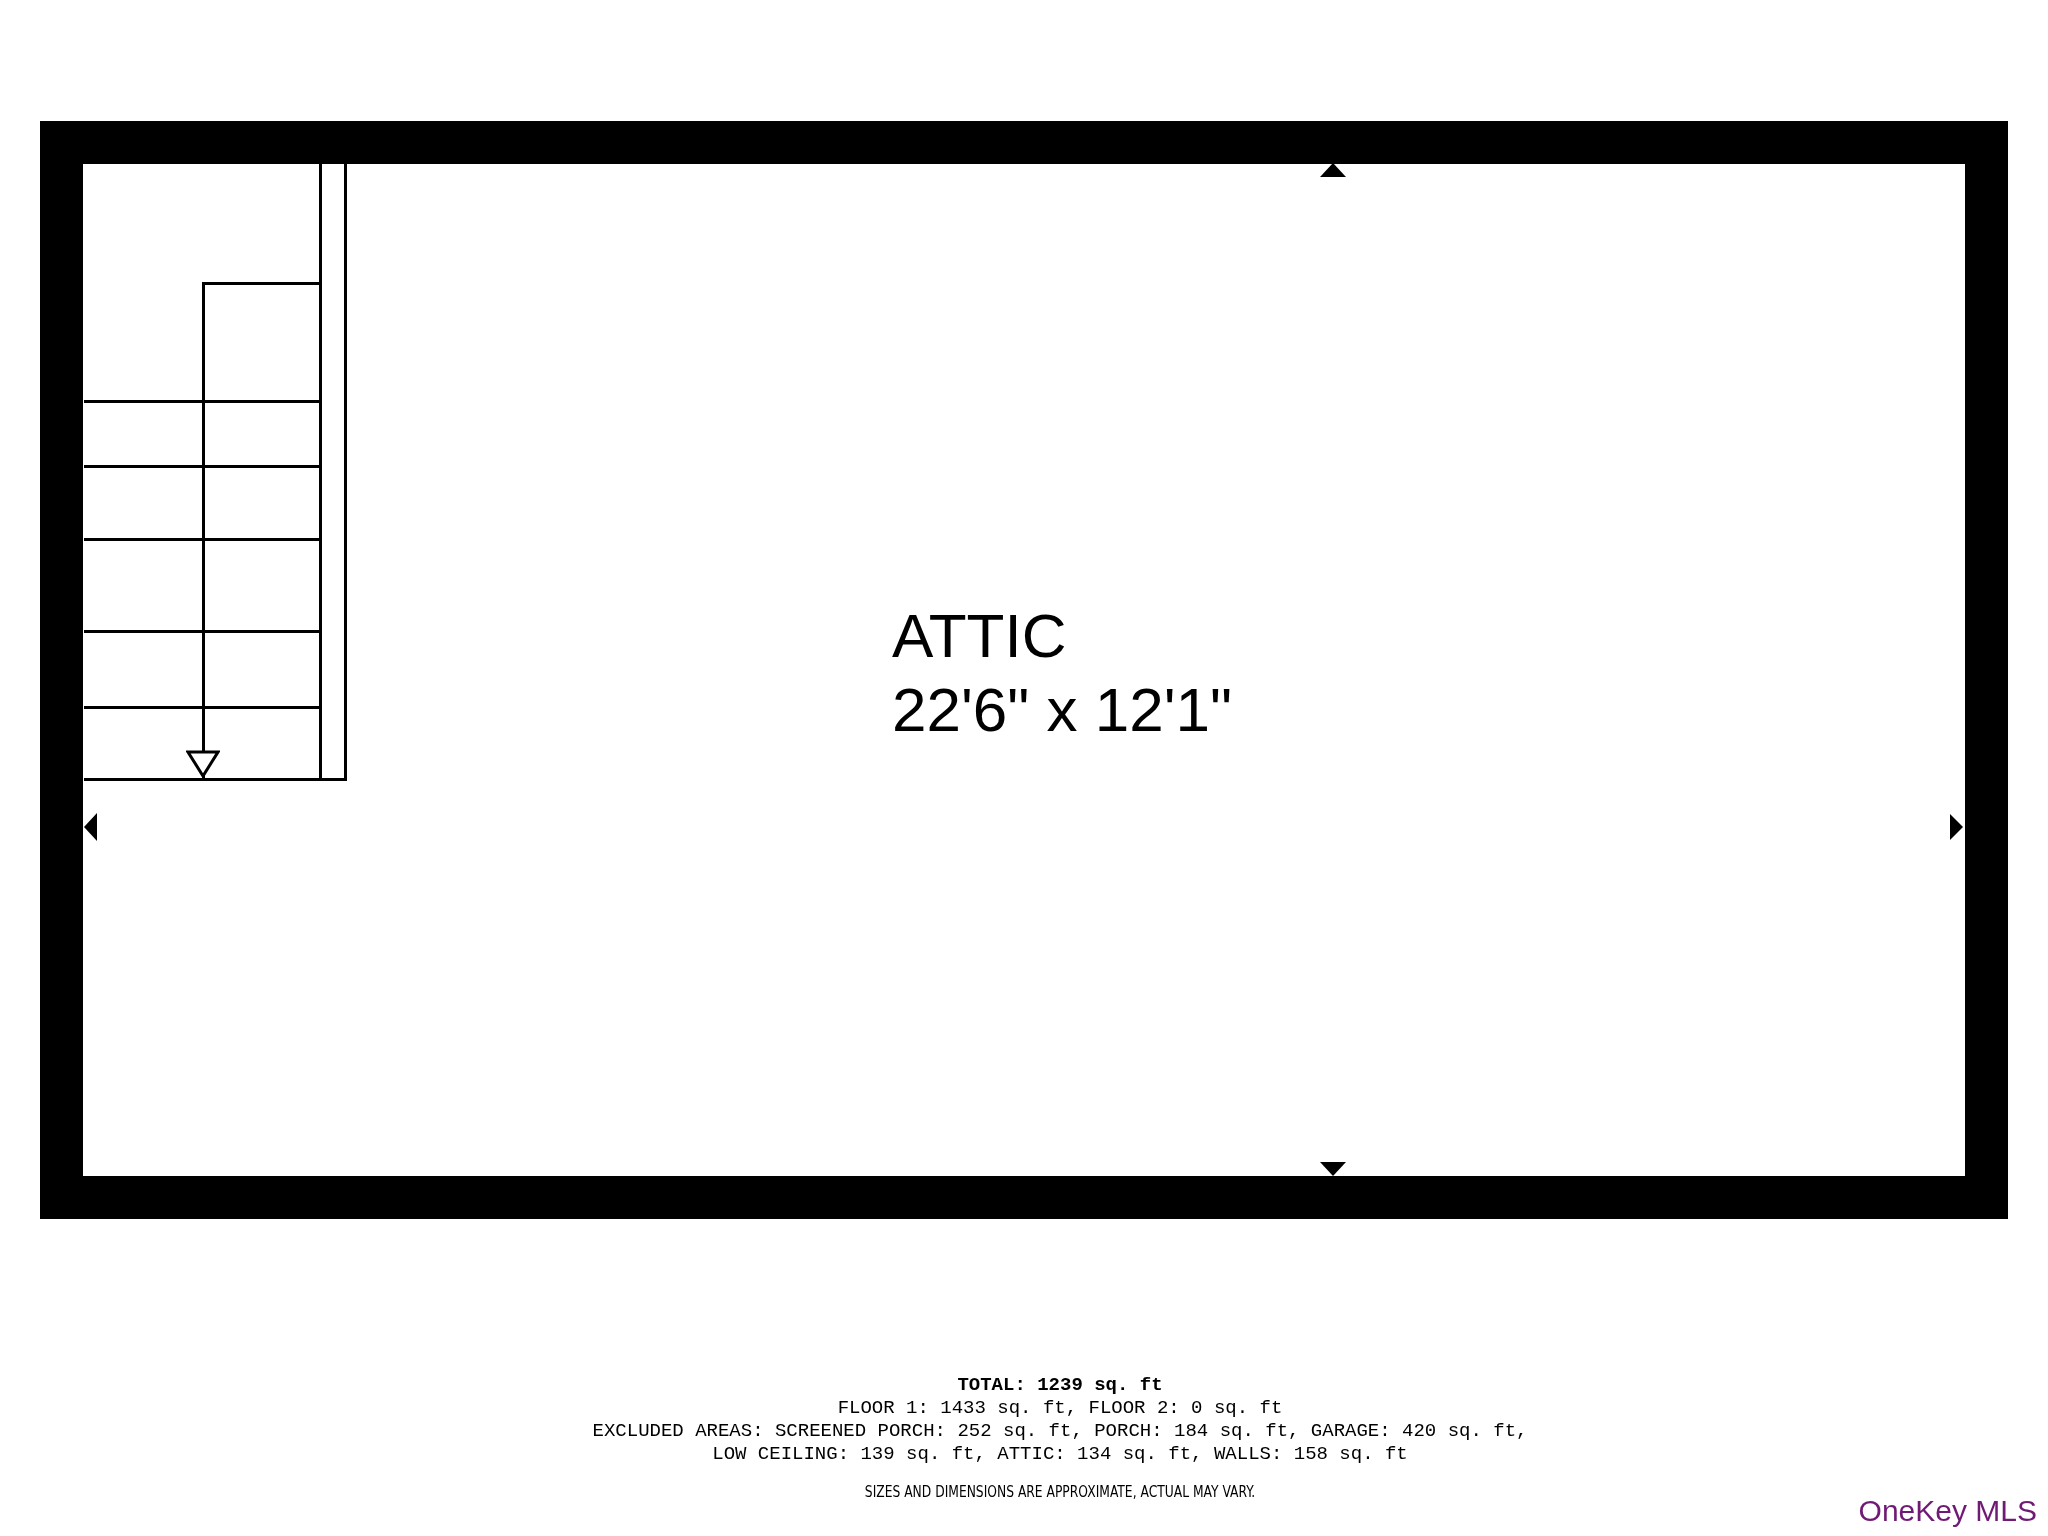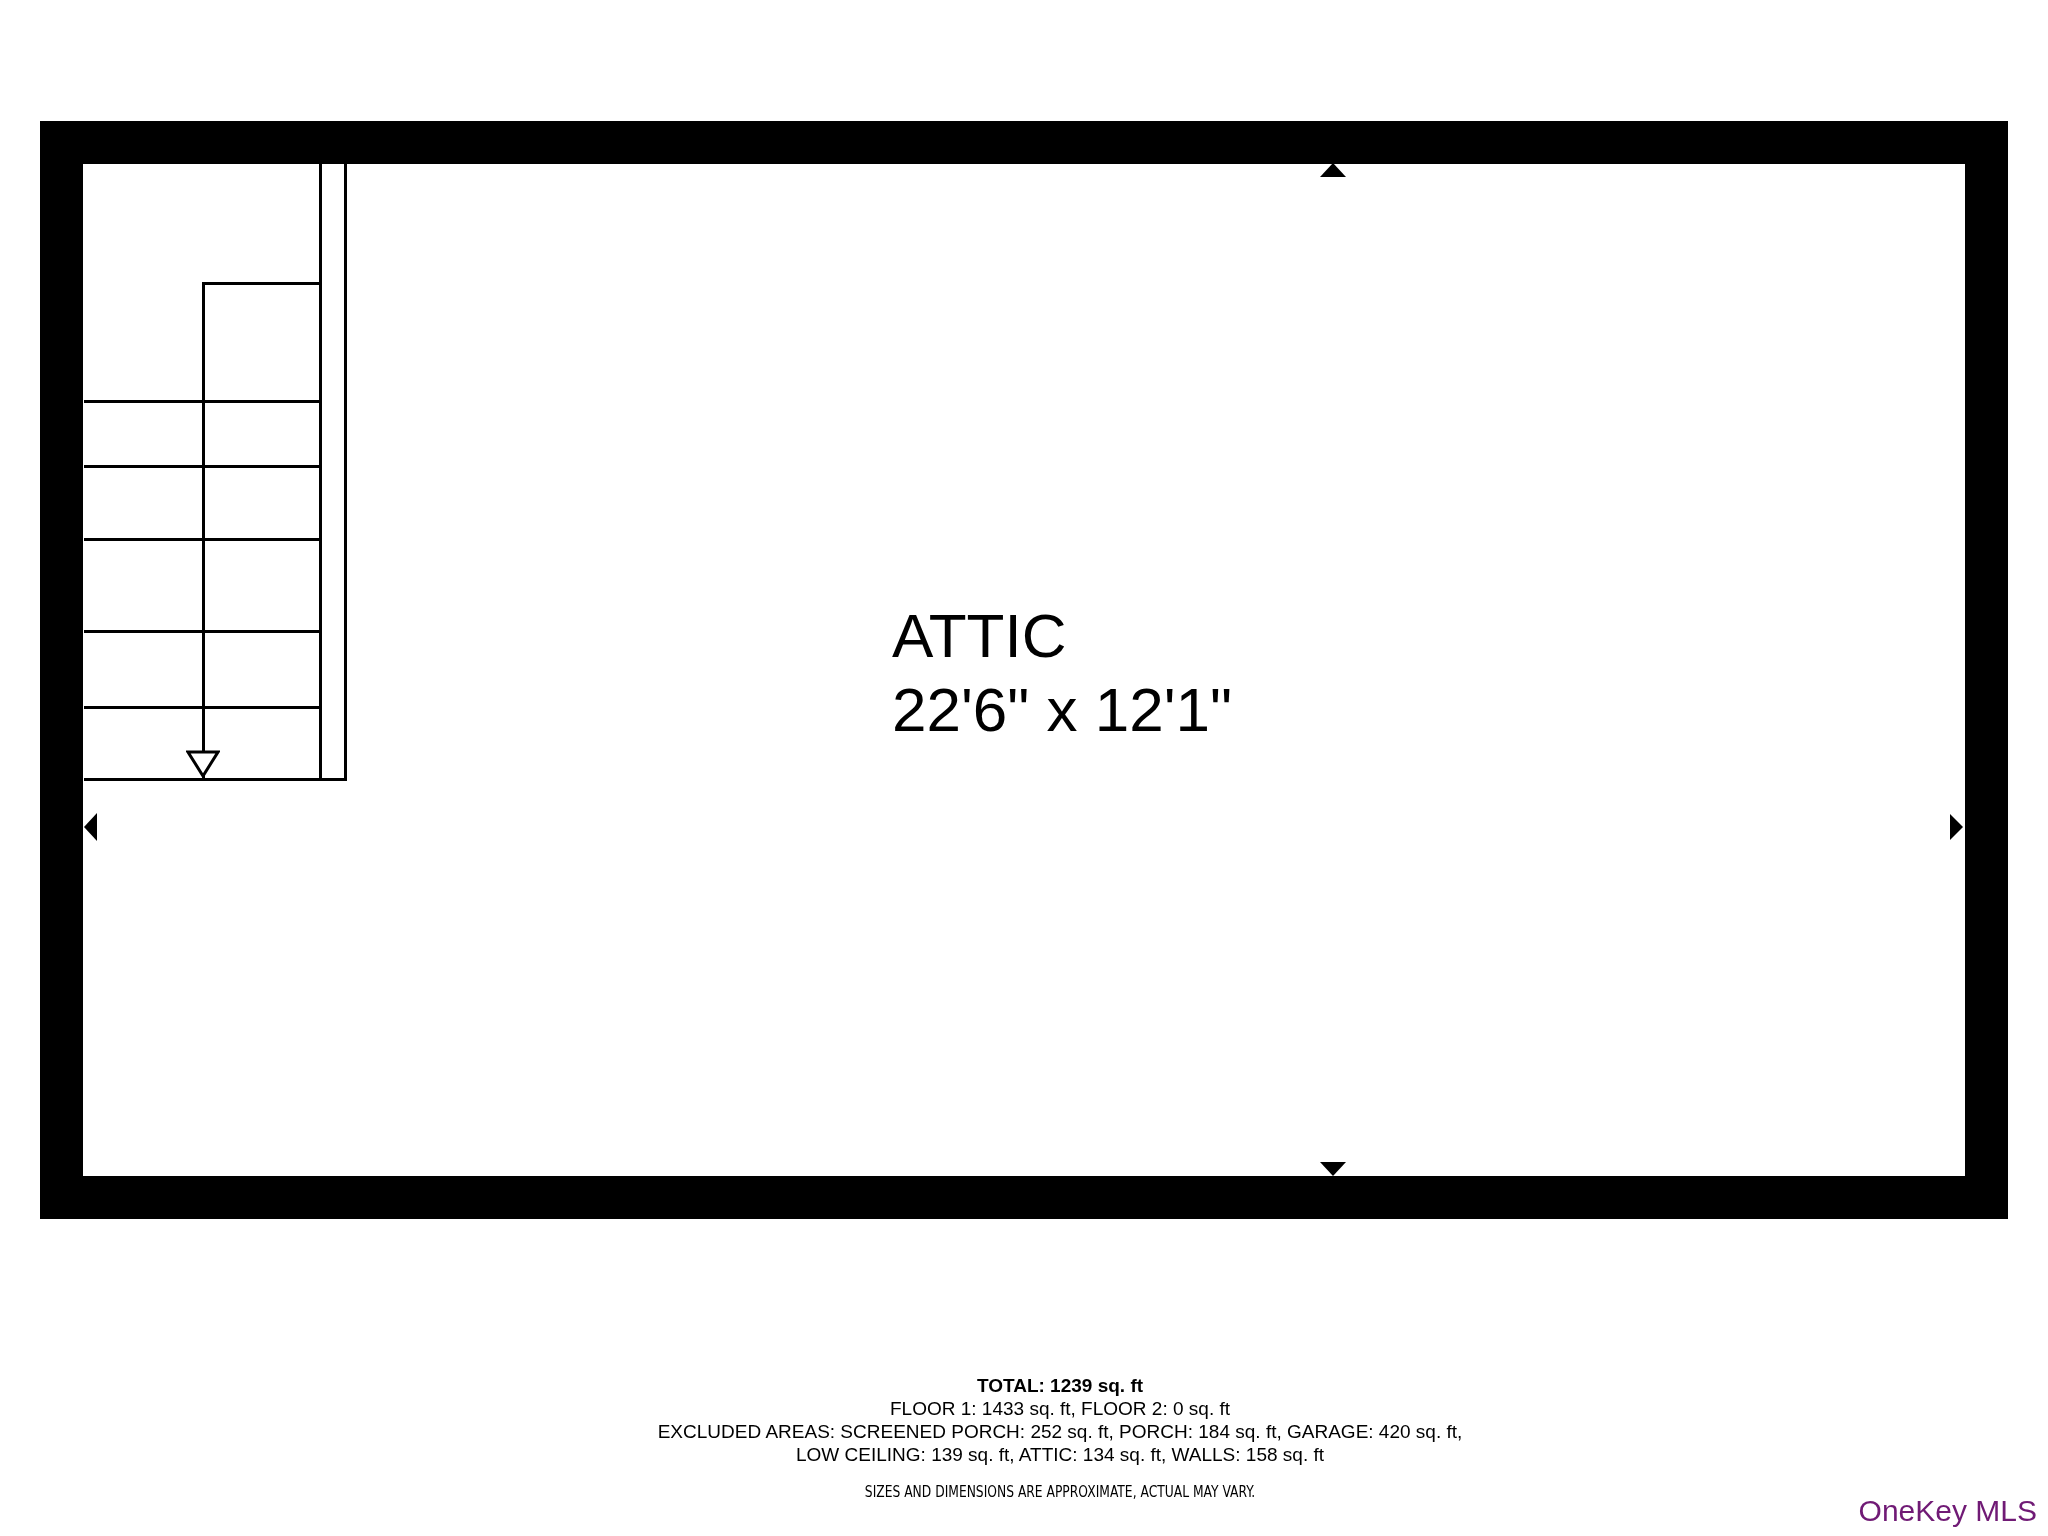--- a/index.html
+++ b/index.html
@@ -94,21 +94,21 @@
     color: #000;
     margin-top: 33px;
   }
 
   
   .summary-block {
     left: 1060px;
     top: 1374px;
     transform: translateX(-50%);
     text-align: center;
-    font-family: Liberation Sans, sans-serif;
+    font-family: Liberation Mono, monospace;
     font-size: 19px;
     line-height: 23px;
     white-space: nowrap;
     color: #000;
   }
   .summary-total { font-weight: bold; }
   .disclaimer {
     left: 1060px;
     top: 1483px;
     transform: translateX(-50%) scaleX(0.82);

